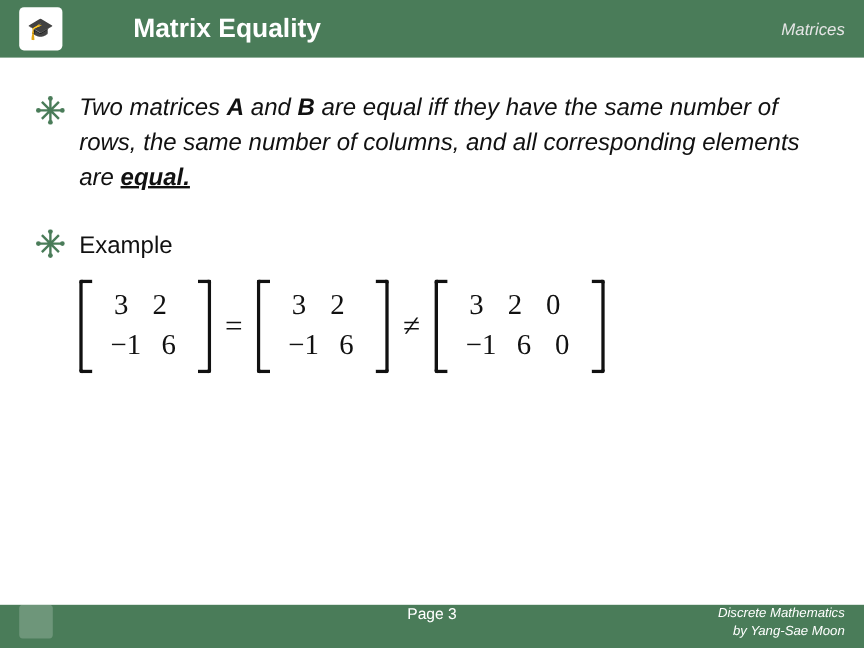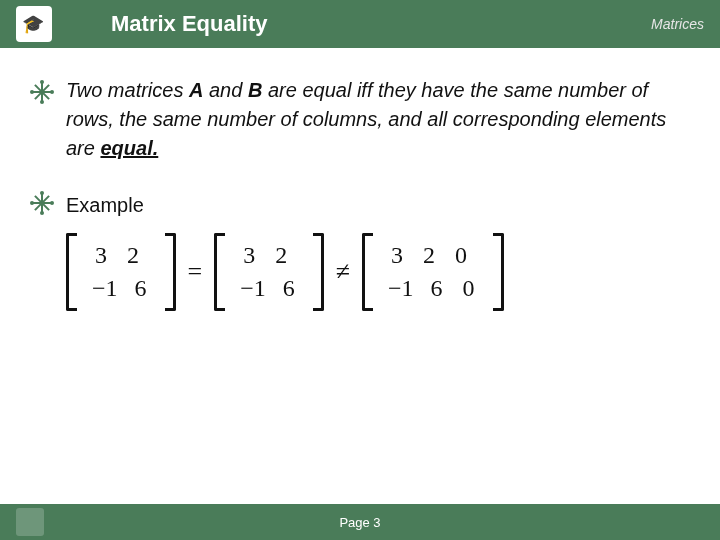--- a/index.html
+++ b/index.html
@@ -190,21 +190,21 @@
 
     
     .footer {
       position: absolute;
       bottom: 0;
       left: 0;
       right: 0;
       height: 36px;
       background: #4a7c59;
       display: flex;
-      align-items: center;
+      align-items: flex-start;
       justify-content: center;
     }
 
     .footer-page {
       color: #ffffff;
       font-size: 13px;
     }
 
     .footer-right {
       position: absolute;
@@ -327,13 +327,17 @@
 
   </div>
 
 </div>
 
 <div class="footer">
   <div class="footer-logo">
     <div class="footer-logo-box"></div>
   </div>
   <span class="footer-page">Page 3</span>
+  <div class="footer-right">
+    <span>Discrete Mathematics</span><br>
+    <span>by Yang-Sae Moon</span>
+  </div>
 </div>
 
 </body></html>

